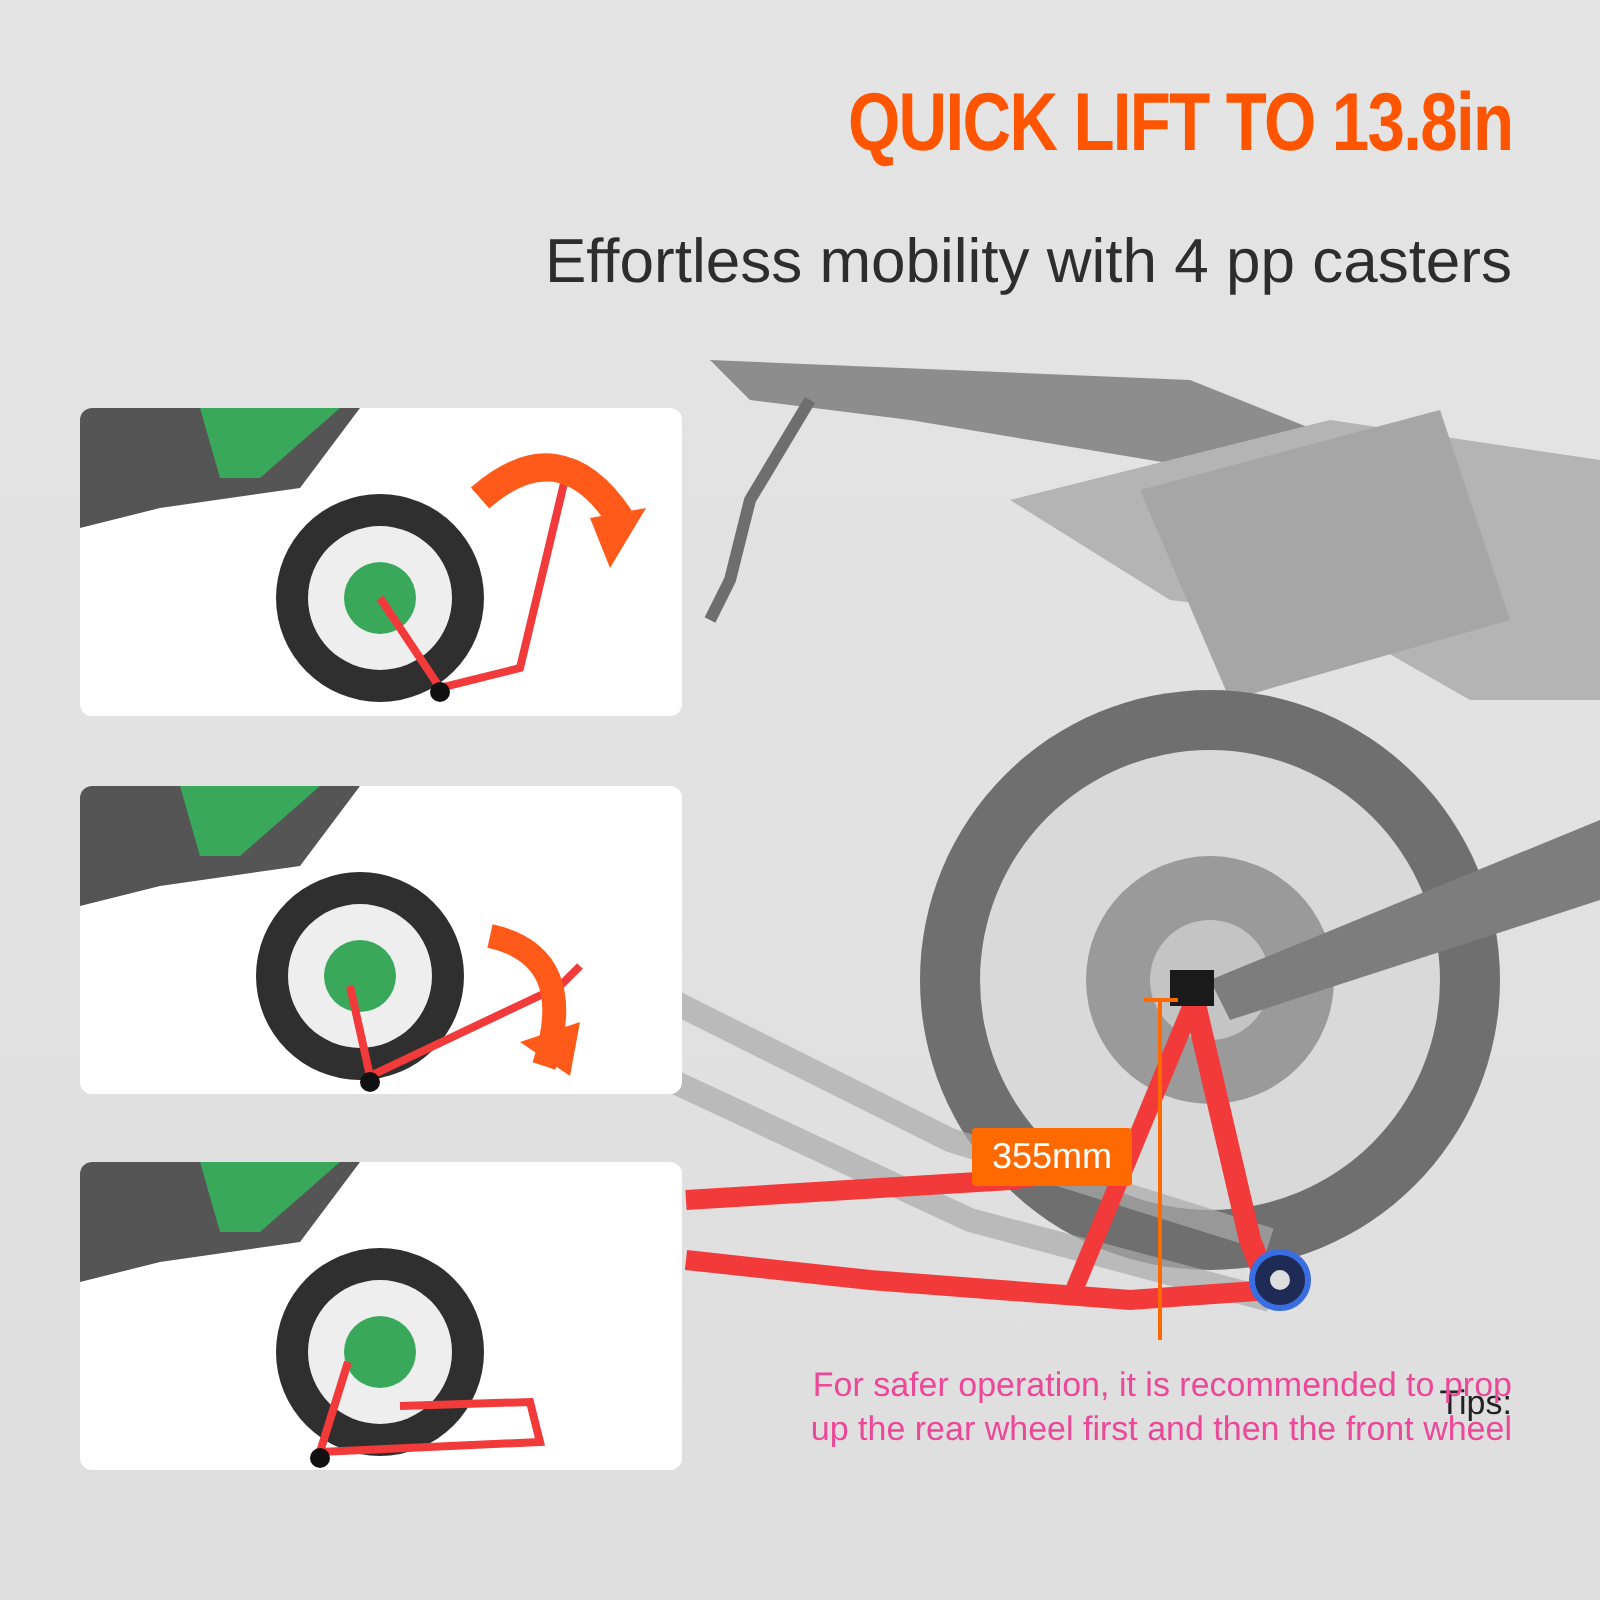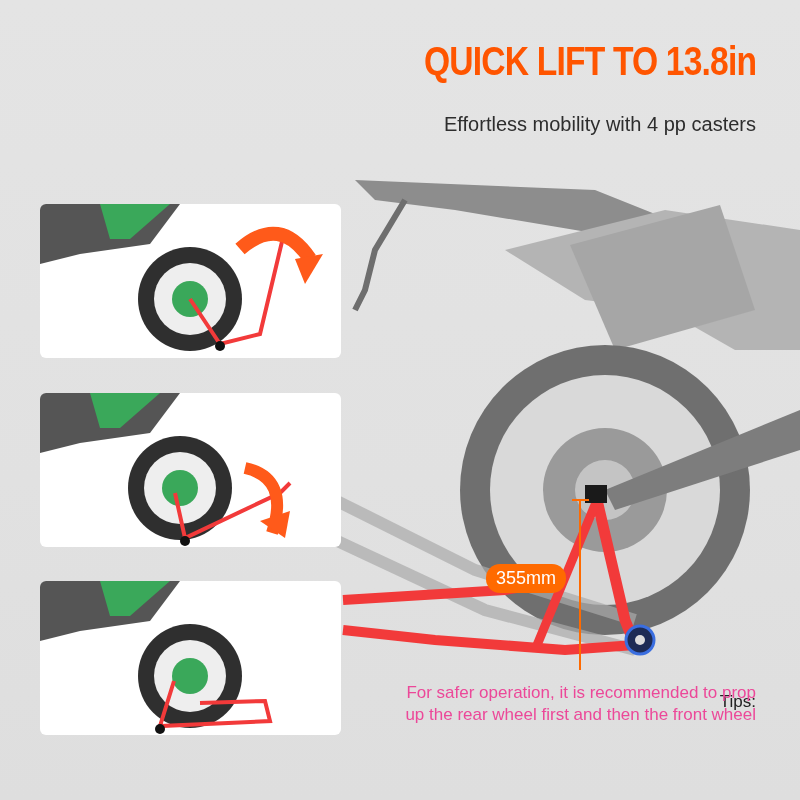--- a/index.html
+++ b/index.html
@@ -3,28 +3,28 @@
 <meta charset="utf-8">
 <style>
   html, body { margin:0; padding:0; }
   body { width:800px; height:800px; overflow:hidden; position:relative;
          background: linear-gradient(180deg,#e4e4e4 0%, #e1e1e1 60%, #dedede 100%);
          font-family:"Liberation Sans", sans-serif; }
   .title { position:absolute; right:44px; top:38px; color:#ff5500;
            font-family:"Liberation Sans", sans-serif; font-weight:bold; font-size:41px;
            letter-spacing:-1px; transform:scaleX(0.82); transform-origin:right center;
            white-space:nowrap; }
-  .subtitle { position:absolute; right:44px; top:113px; color:#2d2d2d; font-size:20px;
+  .subtitle { position:absolute; right:44px; top:113px; color:#2d2d2d; font-size:31px;
               white-space:nowrap; }
   .panel { position:absolute; left:40px; width:301px; height:154px; background:#fff;
            border-radius:6px; overflow:hidden; }
   .panel svg { position:absolute; left:0; top:0; }
   .big { position:absolute; left:335px; top:150px; }
   .badge { position:absolute; left:486px; top:564px; background:#ff6a00; color:#fff;
-           font-size:18px; padding:4px 10px; border-radius:14px; }
+           font-size:18px; padding:4px 10px; border-radius:2px; }
   .tips-title { position:absolute; right:44px; top:692px; color:#222; font-size:17px; }
   .tips-text { position:absolute; right:44px; top:682px; width:360px; text-align:right;
                color:#ec4899; font-size:17px; line-height:22px; }
 </style>
 </head>
 <body>
 
 <div class="title">QUICK LIFT TO 13.8in</div>
 <div class="subtitle">Effortless mobility with 4 pp casters</div>
 

